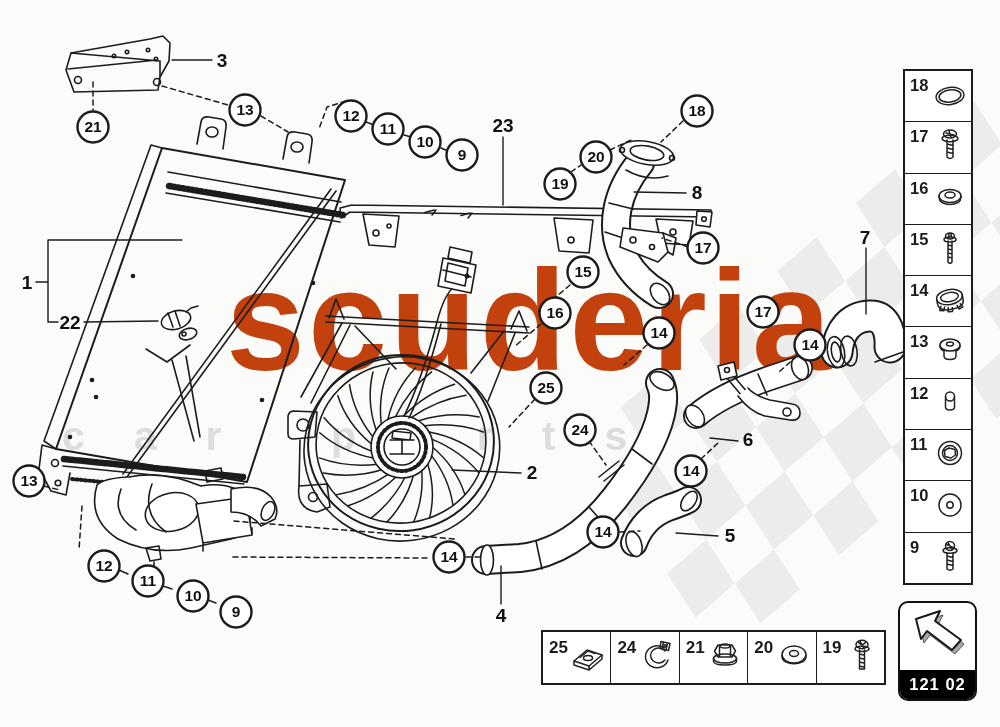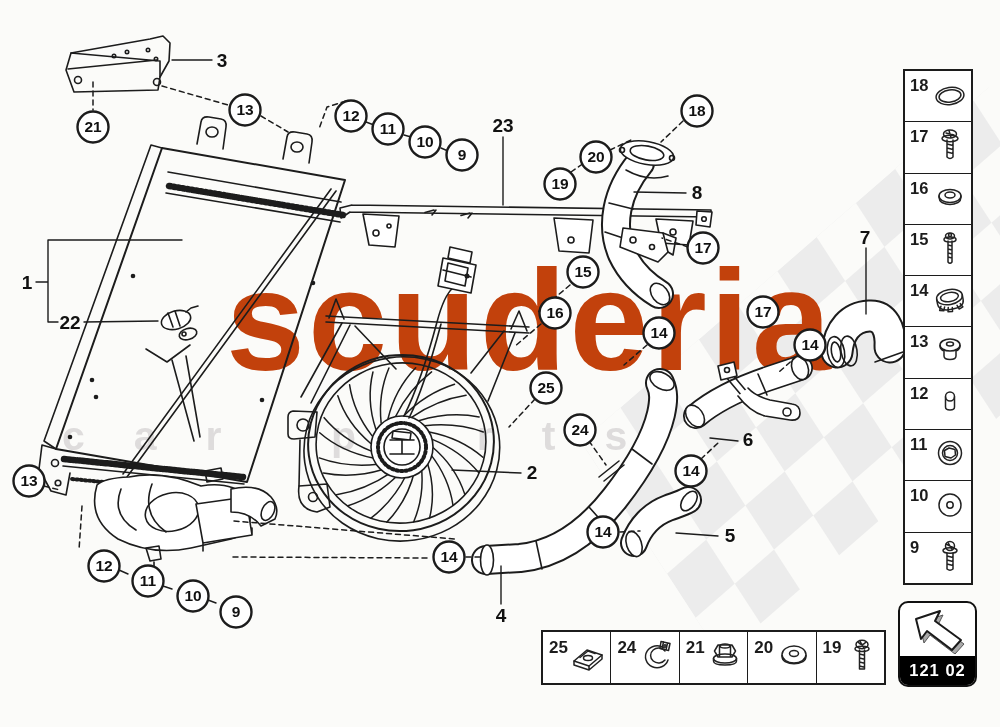--- a/index.html
+++ b/index.html
@@ -26,21 +26,21 @@
   .side-num{position:absolute;left:5px;top:5px;font-size:16.5px;font-weight:bold;}
   .side-icon{position:absolute;right:1px;top:50%;transform:translateY(-50%);width:40px;height:44px;}
   .bot-table{position:absolute;left:541px;top:630px;height:55px;display:flex;
     border:2px solid #1c1c1c;background:#fff;box-sizing:border-box;}
   .bot-cell{width:67.4px;position:relative;background:#fff;border-right:1.5px solid #1c1c1c;}
   .bot-cell:last-child{border-right:none;}
   .bot-num{position:absolute;left:6px;top:6px;font-size:17px;font-weight:bold;}
   .bot-icon{position:absolute;right:2px;top:50%;transform:translateY(-50%);width:40px;height:44px;}
   .picon{stroke:#222;stroke-width:1.5;fill:none;stroke-linecap:round;stroke-linejoin:round;}
   
-  .code-box{position:absolute;left:898px;top:601px;width:79px;height:86px;border:2.5px solid #111;
+  .code-box{position:absolute;left:898px;top:601px;width:79px;height:100px;border:2.5px solid #111;
     border-radius:10px;background:#fff;overflow:hidden;box-sizing:border-box;}
   .code-arrow{position:absolute;left:2px;top:1px;width:70px;height:50px;}
   .code-label{position:absolute;left:0;right:0;bottom:0;height:29px;background:#000;color:#fff;
     font-weight:bold;font-size:16.5px;text-align:center;line-height:29px;letter-spacing:1px;}
 </style>
 </head>
 <body>
 
 <div class="stage">
 

